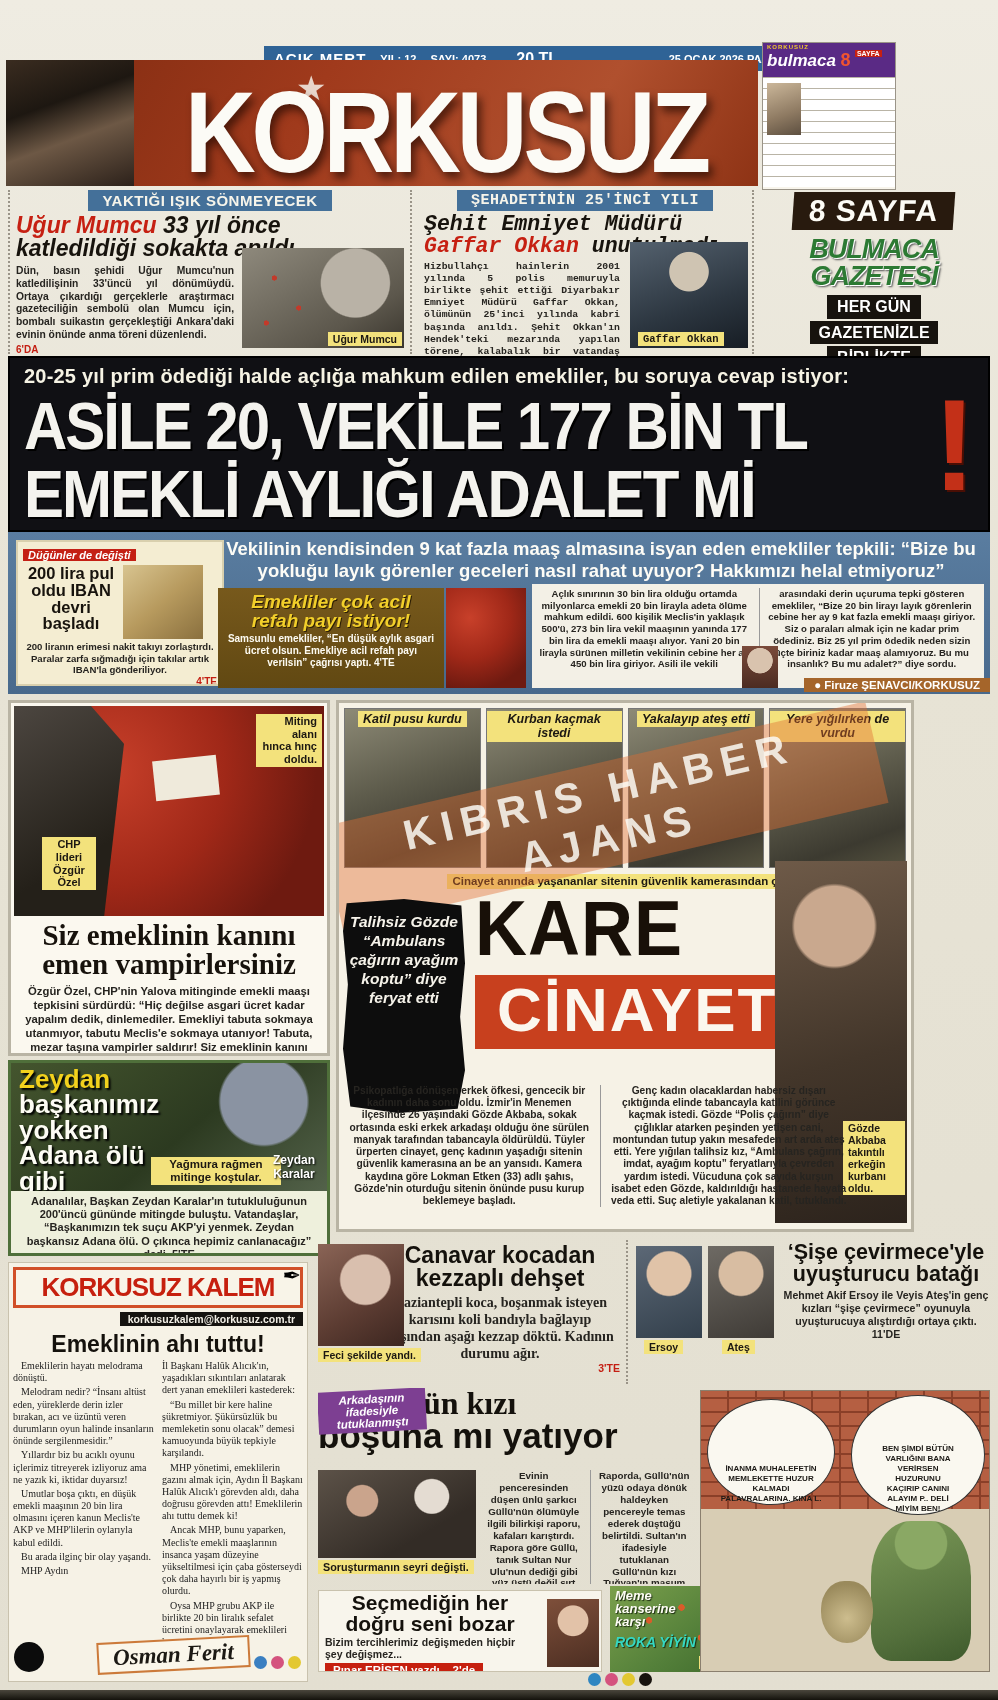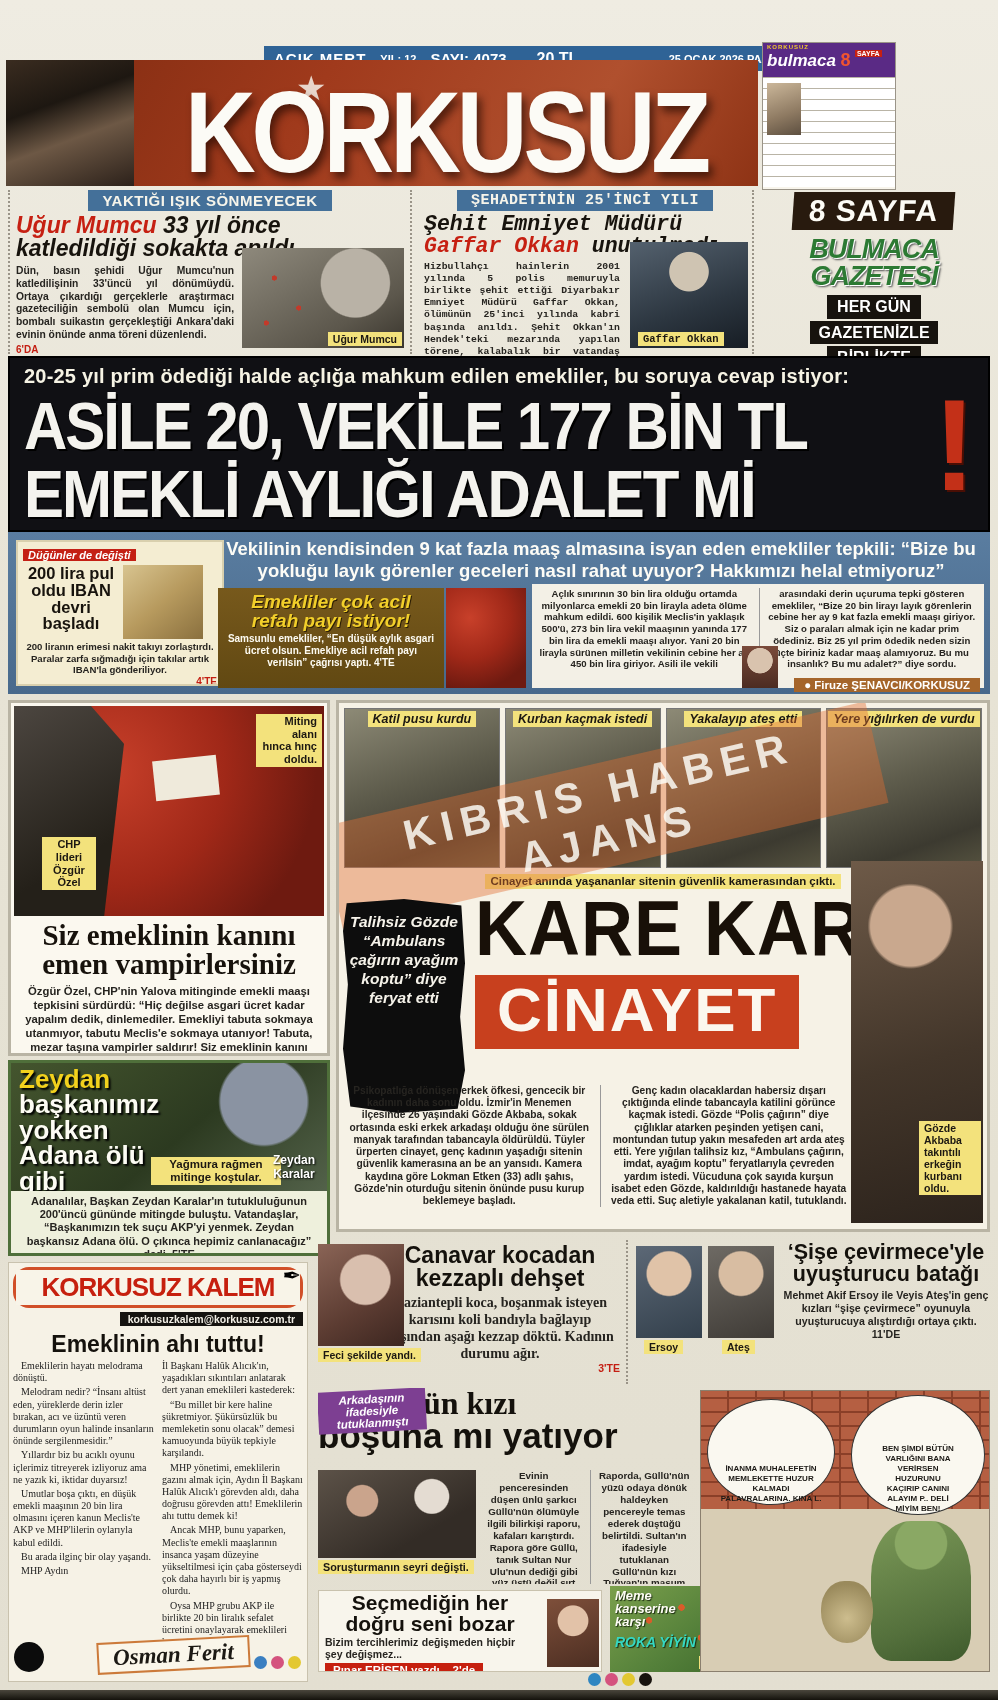--- a/index.html
+++ b/index.html
@@ -24,21 +24,21 @@
   .bubble{background:#faf8f0;border:1.5px solid #333;border-radius:50%;color:#1c1a16;font-weight:800;text-align:center;display:flex;align-items:flex-end;justify-content:center;}
 </style>
 </head>
 <body>
 
 <div class="page">
 
   <div class="abs" style="left:264px;top:46px;width:530px;height:25px;background:#2f6396;color:#fff;display:flex;align-items:center;gap:14px;padding:0 10px;box-sizing:border-box;">
     <span style="font-weight:800;font-size:15px;letter-spacing:1px;">AÇIK MERT</span>
     <span style="font-size:11px;font-weight:700;">YIL: 12</span>
-    <span style="font-size:15px;font-weight:700;">SAYI: 4073</span>
+    <span style="font-size:11px;font-weight:700;">SAYI: 4073</span>
     <span style="font-size:16px;font-weight:800;margin-left:16px;">20 TL</span>
     <span style="font-size:11px;font-weight:700;margin-left:auto;">25 OCAK 2026 PAZAR</span>
   </div>
 
   <div class="abs" style="left:6px;top:60px;width:752px;height:126px;background:linear-gradient(120deg,#7e2a10,#a03a1c 40%,#b0502e 75%,#8e3315);">
     <div class="abs photo" style="left:0;top:0;width:128px;height:126px;background:linear-gradient(160deg,#3a2c20,#1d1711 35%,#6d5845 60%,#2c211a);"></div>
     <div class="abs" style="left:290px;top:8px;color:#f6f2ea;font-size:34px;opacity:.85;">★</div>
     <div class="abs" style="left:128px;top:6px;width:624px;text-align:center;color:#fcfbf6;font-size:96px;font-weight:800;letter-spacing:-4px;transform:scale(1.02,1.2);transform-origin:center top;text-shadow:4px 5px 8px rgba(30,8,0,.65);">KORKUSUZ</div>
   </div>
 
@@ -119,21 +119,21 @@
     </div>
     <div class="abs photo crowdred" style="left:438px;top:56px;width:80px;height:100px;"></div>
 
     <div class="abs" style="left:524px;top:52px;width:452px;height:104px;background:#f3f0e6;box-sizing:border-box;padding:4px 6px;overflow:hidden;">
       <div style="display:flex;gap:8px;">
         <div class="bodytxt" style="width:50%;font-size:9.6px;line-height:1.22;text-align:center;">Açlık sınırının 30 bin lira olduğu ortamda milyonlarca emekli 20 bin lirayla adeta ölüme mahkum edildi. 600 kişilik Meclis'in yaklaşık 500'ü, 273 bin lira vekil maaşının yanında 177 bin lira da emekli maaşı alıyor. Yani 20 bin lirayla sürünen milletin vekilinin cebine her ay 450 bin lira giriyor. Asili ile vekili</div>
         <div class="bodytxt" style="width:50%;font-size:9.6px;line-height:1.22;text-align:center;border-left:1px solid #999;padding-left:6px;">arasındaki derin uçuruma tepki gösteren emekliler, “Bize 20 bin lirayı layık görenlerin cebine her ay 9 kat fazla emekli maaşı giriyor. Siz o paraları almak için ne kadar prim ödediniz. Biz 25 yıl prim ödedik neden sizin üçte biriniz kadar maaş alamıyoruz. Bu mu insanlık? Bu mu adalet?” diye sordu.</div>
       </div>
       <div class="abs photo" style="left:210px;bottom:0;width:36px;height:42px;background:radial-gradient(circle at 50% 35%,#d9c3ae 0 38%,rgba(0,0,0,0) 40%),linear-gradient(#7a4a3a,#4c2c22);"></div>
     </div>
-    <div class="abs" style="right:10px;bottom:2px;background:#a5652a;color:#fff;font-weight:800;font-size:11.5px;padding:1px 10px;margin-top:12px;">● Firuze ŞENAVCI/KORKUSUZ</div>
+    <div class="abs" style="right:0;bottom:2px;background:#a5652a;color:#fff;font-weight:800;font-size:11.5px;padding:1px 10px;margin-top:12px;">● Firuze ŞENAVCI/KORKUSUZ</div>
   </div>
 
   <div class="abs" style="left:8px;top:700px;width:322px;height:356px;background:#fbf8ef;border:3px solid #b9b4a4;box-sizing:border-box;padding:3px;overflow:hidden;">
     <div class="photo crowdred" style="position:relative;height:210px;">
       <div class="abs" style="left:0;top:0;width:110px;height:210px;background:linear-gradient(150deg,#4c4640,#242019 70%);clip-path:polygon(0 0,70% 0,100% 18%,82% 100%,0 100%);"></div>
       <div class="abs" style="left:140px;top:52px;width:64px;height:40px;background:#efeadb;transform:rotate(-6deg);"></div>
       <span class="chip abs" style="right:2px;top:8px;width:56px;text-align:right;font-size:11px;">Miting alanı hınca hınç doldu.</span>
       <span class="chip abs" style="left:28px;bottom:26px;width:44px;text-align:center;font-size:11px;">CHP lideri Özgür Özel</span>
     </div>
     <div class="serif" style="font-weight:700;font-size:29px;line-height:1.0;text-align:center;color:#17120c;margin-top:5px;">Siz emeklinin kanını emen vampirlersiniz</div>
@@ -146,21 +146,21 @@
         <span style="color:#f2d11d;font-weight:800;font-size:26px;text-shadow:2px 2px 2px #000;">Zeydan</span>
         <div style="color:#fdfcf4;font-weight:800;font-size:26px;width:150px;text-shadow:2px 2px 2px #000;">başkanımız yokken Adana ölü gibi</div>
       </div>
       <span class="chip abs" style="left:140px;bottom:6px;width:120px;text-align:center;font-size:11.5px;">Yağmura rağmen mitinge koştular.</span>
       <span class="abs" style="right:4px;bottom:10px;width:58px;color:#fff;font-weight:800;font-size:12px;text-align:center;text-shadow:1px 1px 2px #000;">Zeydan Karalar</span>
     </div>
     <div class="bodytxt" style="font-size:11px;line-height:1.2;text-align:center;padding:4px 6px;">Adanalılar, Başkan Zeydan Karalar'ın tutukluluğunun 200'üncü gününde mitingde buluştu. Vatandaşlar, “Başkanımızın tek suçu AKP'yi yenmek. Zeydan başkansız Adana ölü. O çıkınca hepimiz canlanacağız” dedi. 5'TE</div>
   </div>
 
   <div class="abs" style="left:8px;top:1262px;width:300px;height:420px;background:#f6f2e6;border:1px solid #c9c2ae;box-sizing:border-box;padding:4px;overflow:hidden;">
-    <div style="background:#d14f28;padding:3px;position:relative;border-radius:16px;">
+    <div style="background:#d14f28;padding:3px;position:relative;">
       <div style="background:#f8f4e8;color:#c6200f;font-weight:800;font-size:26px;letter-spacing:-1px;text-align:center;padding:2px 0;">KORKUSUZ KALEM</div>
       <span class="abs" style="right:2px;top:-4px;font-size:22px;">✒</span>
     </div>
     <div style="text-align:right;margin-top:1px;">
       <span style="background:#151310;color:#f2efe6;font-weight:700;font-size:10.5px;padding:1px 8px;display:inline-block;">korkusuzkalem@korkusuz.com.tr</span>
     </div>
     <div style="font-weight:800;font-size:23px;text-align:center;color:#14110c;margin:4px 0 2px;">Emeklinin ahı tuttu!</div>
     <div style="display:flex;gap:8px;">
       <div class="serif" style="width:50%;font-size:10px;line-height:1.22;color:#222;">
         <p style="margin:0 0 2px;text-indent:8px;">Emeklilerin hayatı melodrama dönüştü.</p>
@@ -177,21 +177,21 @@
         <p style="margin:0 0 2px;text-indent:8px;">Ancak MHP, bunu yaparken, Meclis'te emekli maaşlarının insanca yaşam düzeyine yükseltilmesi için çaba gösterseydi çok daha hayırlı bir iş yapmış olurdu.</p>
         <p style="margin:0;text-indent:8px;">Oysa MHP grubu AKP ile birlikte 20 bin liralık sefalet ücretini onaylayarak emeklileri harcadı!</p>
       </div>
     </div>
     <div class="abs serif" style="left:88px;bottom:10px;border:2px solid #cc7a3a;background:#faf6ea;padding:1px 14px;font-style:italic;font-size:23px;font-weight:700;transform:rotate(-3deg);color:#1c1914;">Osman Ferit</div>
     <div class="abs dots3" style="right:6px;bottom:8px;">
       <span style="background:#3a7fc1;"></span><span style="background:#d4537e;"></span><span style="background:#e3c832;"></span>
     </div>
   </div>
 
-  <div class="abs" style="left:336px;top:700px;width:654px;height:532px;background:#f6f2e6;border:3px solid #b9b4a4;box-sizing:border-box;padding:5px;overflow:hidden;">
+  <div class="abs" style="left:336px;top:700px;width:578px;height:532px;background:#f6f2e6;border:3px solid #b9b4a4;box-sizing:border-box;padding:5px;overflow:hidden;">
     <div style="display:flex;gap:5px;position:relative;">
       <div class="cctv" style="width:25%;height:158px;position:relative;text-align:center;">
         <span class="chip" style="font-style:italic;font-size:12.5px;margin-top:2px;">Katil pusu kurdu</span>
       </div>
       <div class="cctv" style="width:25%;height:158px;position:relative;text-align:center;">
         <span class="chip" style="font-style:italic;font-size:12.5px;margin-top:2px;">Kurban kaçmak istedi</span>
       </div>
       <div class="cctv" style="width:25%;height:158px;position:relative;text-align:center;">
         <span class="chip" style="font-style:italic;font-size:12.5px;margin-top:2px;">Yakalayıp ateş etti</span>
       </div>

